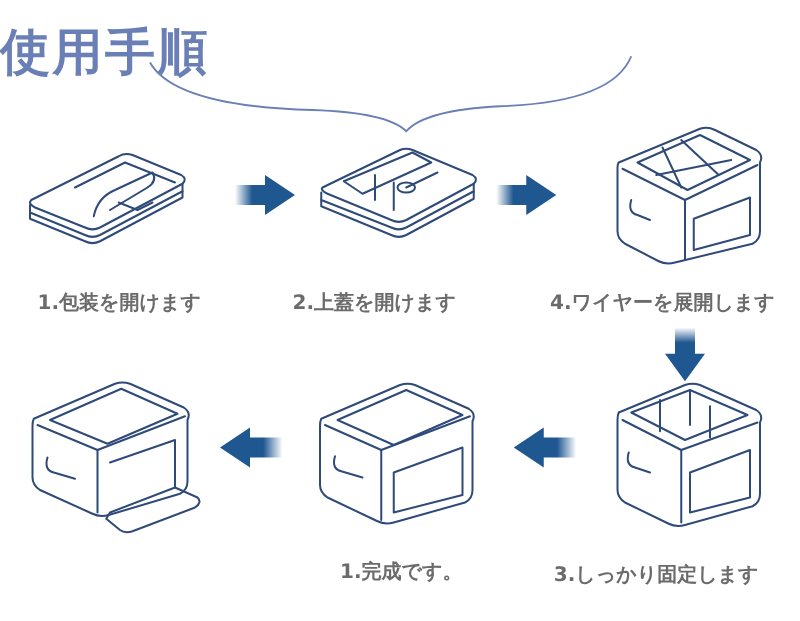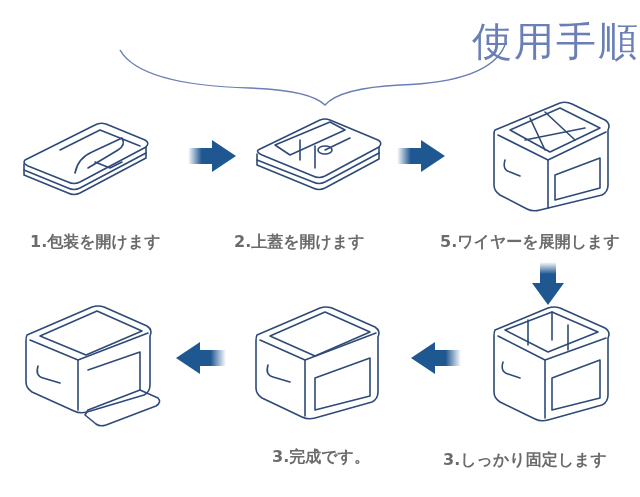--- a/index.html
+++ b/index.html
@@ -1,19 +1,19 @@
 <!DOCTYPE html>
 <html><head>
   <meta charset="utf-8">
   <style>
     html, body { margin: 0; padding: 0; background: #ffffff; }
     body { width: 640px; height: 497px; position: relative; overflow: hidden;
            font-family: "DejaVu Sans", sans-serif; }
-    .title { position: absolute; left: 0; width: 640px; top: 14px; text-align: right;
-             font-size: 40px; font-weight: normal; color: #6a7fb6; letter-spacing: 2px; }
+    .title { position: absolute; left: 0; width: 640px; top: 14px; text-align: left;
+             font-size: 40px; font-weight: bold; color: #6a7fb6; letter-spacing: 2px; }
     svg.art { position: absolute; left: 0; top: 0; }
     .label { position: absolute; font-size: 16px; font-weight: bold; color: #6b6b6b;
              white-space: nowrap; }
   </style>
 </head>
 <body>
 
 <div class="title">使用手順</div>
 
 <svg class="art" width="640" height="497" viewBox="0 0 640 497">
@@ -114,15 +114,15 @@
     <path d="M435 342 L411 358 L435 374 Z" fill="#1f5791"></path>
   </g>
   <g>
     <rect x="198" y="350" width="28" height="16" fill="url(#gl)"></rect>
     <path d="M200 342 L176 358 L200 374 Z" fill="#1f5791"></path>
   </g>
 </svg>
 
 <div class="label" style="left:30px; top:232px;">1.包装を開けます</div>
 <div class="label" style="left:234px; top:232px;">2.上蓋を開けます</div>
-<div class="label" style="left:440px; top:232px;">5.ワイヤーを展開します</div>
+<div class="label" style="left:440px; top:232px;">4.ワイヤーを展開します</div>
 <div class="label" style="left:443px; top:450px;">3.しっかり固定します</div>
-<div class="label" style="left:272px; top:447px;">3.完成です。</div>
+<div class="label" style="left:272px; top:447px;">1.完成です。</div>
 
 </body></html>

